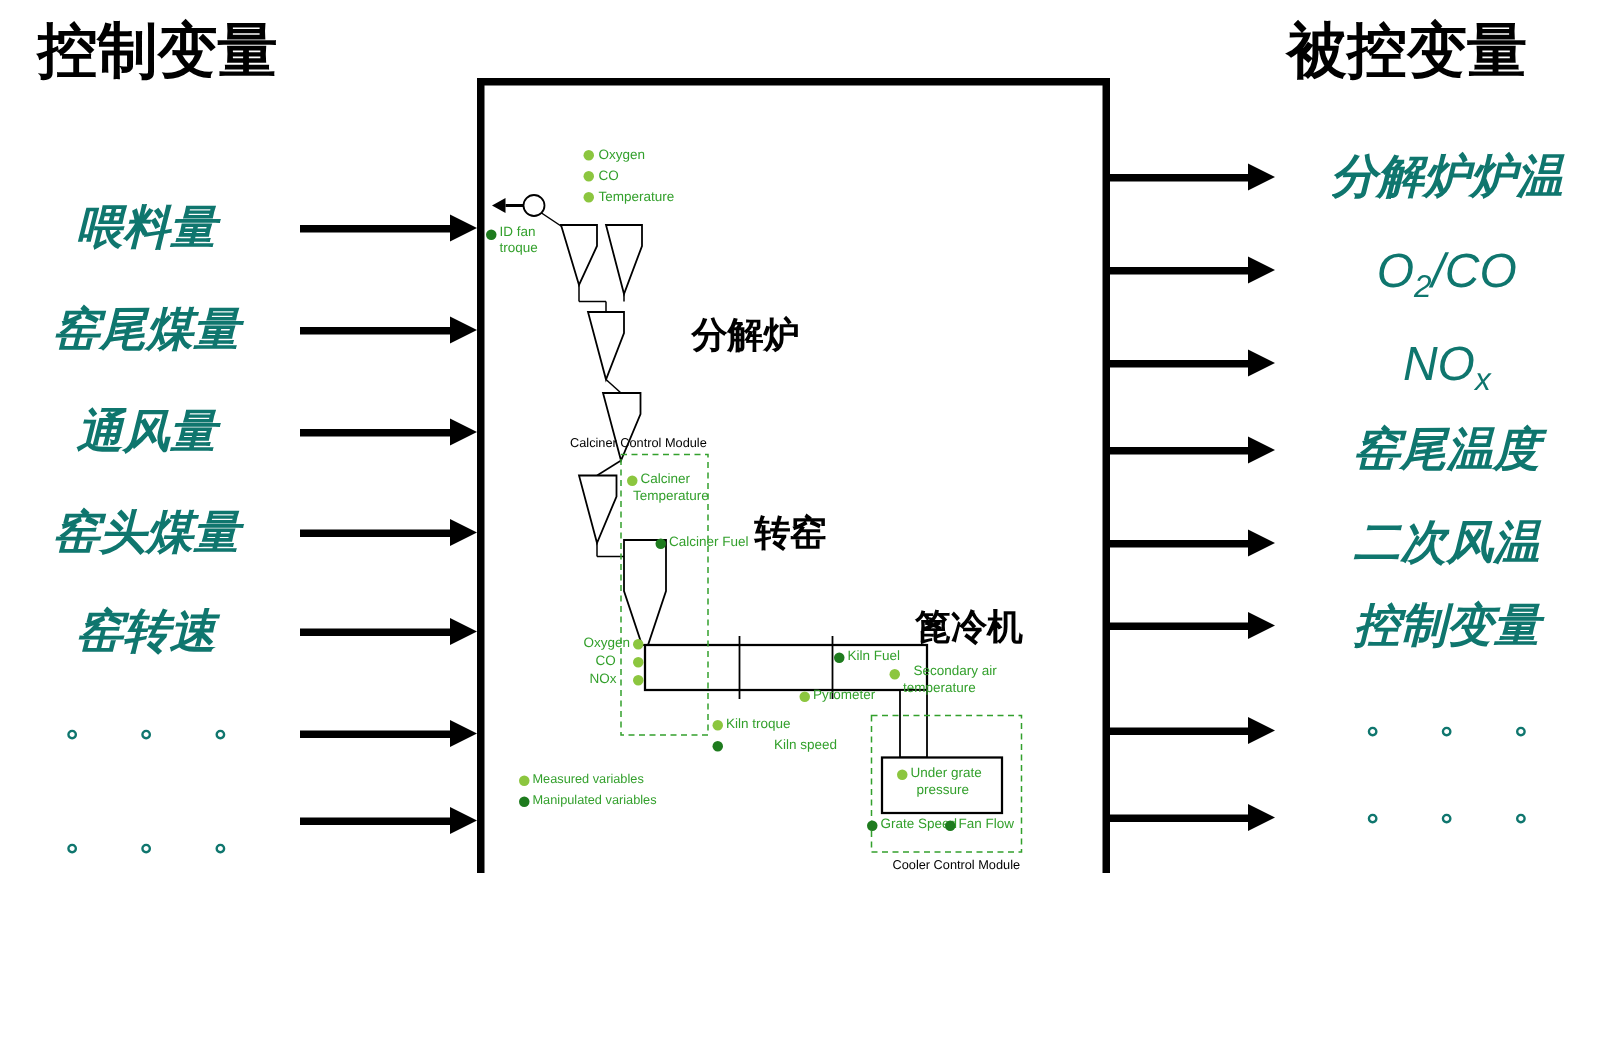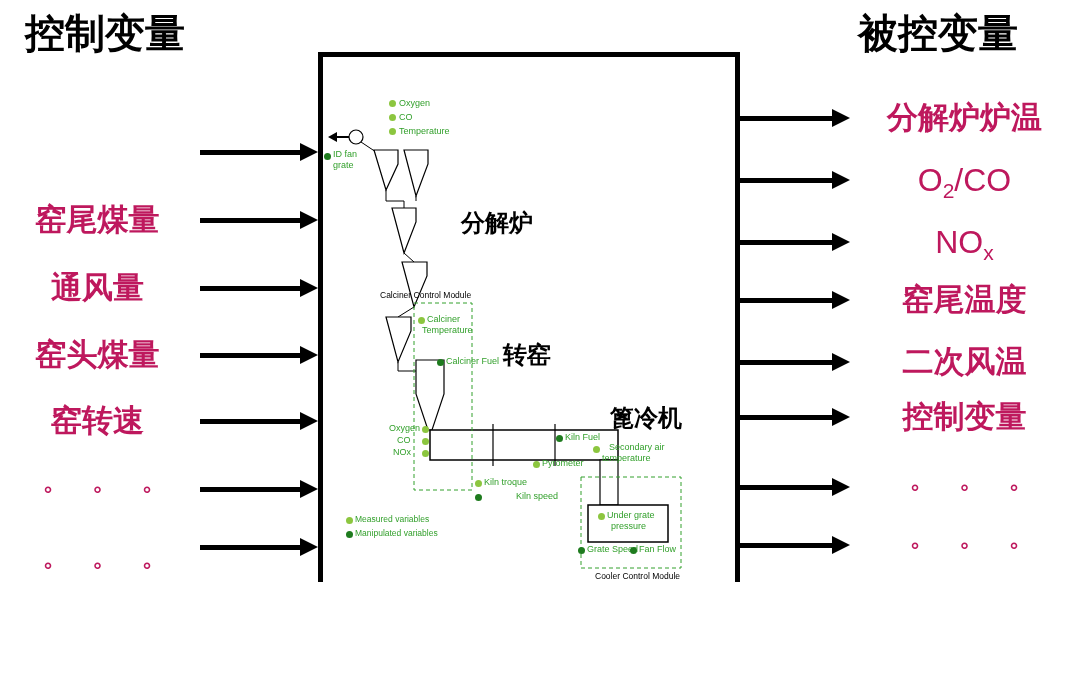--- a/index.html
+++ b/index.html
@@ -10,22 +10,22 @@
     color:#000;
   }
   .canvas { position:relative; width:1080px; height:582px; background:#fff; overflow:hidden; }
 
   .big-title {
     position:absolute; font-size:40px; font-weight:700; color:#000;
     font-family:"Liberation Serif", serif; white-space:nowrap;
   }
 
   .side-label {
-    position:absolute; font-size:31px; font-weight:700; color:#be185d;
-    line-height:44px; font-family:"Liberation Serif", serif; white-space:nowrap;
+    position:absolute; font-size:31px; font-weight:700; color:#0f766e;
+    line-height:44px; font-family:"Liberation Serif", serif; white-space:nowrap;font-style:italic;
   }
   .side-label.left  { left:5px;   width:185px; text-align:center; }
   .side-label.right { left:862px; width:205px; text-align:center; }
   .side-label.latin { font-family:"Liberation Sans", sans-serif; font-weight:400; font-size:32px; }
   .side-label .subs { font-size:21px; position:relative; top:7px; }
   .side-label.dots  { font-size:20px; line-height:28px; word-spacing:30px; font-weight:700;
                       font-family:"DejaVu Sans", sans-serif; }
 
   .arrow { position:absolute; height:18px; display:flex; align-items:center; }
   .arrow .shaft { flex:1; height:5px; background:#000; }
@@ -47,20 +47,21 @@
   .dot.k { background:#1e7b1e; }
 </style>
 </head>
 <body>
 
 <div class="canvas">
 
   <div class="big-title" style="left:25px; top:6px;">控制变量</div>
   <div class="big-title" style="left:858px; top:6px;">被控变量</div>
 
+  <div class="side-label left" style="top:130px;">喂料量</div>
   <div class="side-label left" style="top:198px;">窑尾煤量</div>
   <div class="side-label left" style="top:266px;">通风量</div>
   <div class="side-label left" style="top:333px;">窑头煤量</div>
   <div class="side-label left" style="top:399px;">窑转速</div>
   <div class="side-label left dots" style="top:475px;">∘ ∘ ∘</div>
   <div class="side-label left dots" style="top:551px;">∘ ∘ ∘</div>
 
   <div class="arrow" style="left:200px; top:143px; width:118px;">
       <div class="shaft"></div>
       <div class="head"></div>
@@ -180,21 +181,21 @@
 
     <span class="dot m" style="left:66px; top:43px;"></span>
     <span class="d-label" style="left:76px; top:41px;">Oxygen</span>
     <span class="dot m" style="left:66px; top:57px;"></span>
     <span class="d-label" style="left:76px; top:55px;">CO</span>
     <span class="dot m" style="left:66px; top:71px;"></span>
     <span class="d-label" style="left:76px; top:69px;">Temperature</span>
 
     <span class="dot k" style="left:1px; top:96px;"></span>
     <span class="d-label" style="left:10px; top:92px;">ID fan</span>
-    <span class="d-label" style="left:10px; top:103px;">grate</span>
+    <span class="d-label" style="left:10px; top:103px;">troque</span>
 
     <span class="d-black" style="left:57px; top:233px;">Calciner Control Module</span>
     <span class="dot m" style="left:95px; top:260px;"></span>
     <span class="d-label" style="left:104px; top:257px;">Calciner</span>
     <span class="d-label" style="left:99px;  top:268px;">Temperature</span>
     <span class="dot k" style="left:114px; top:302px;"></span>
     <span class="d-label" style="left:123px; top:299px;text-align:center;">Calciner Fuel</span>
 
     <span class="d-label" style="left:66px; top:366px;">Oxygen</span>
     <span class="dot m" style="left:99px; top:369px;"></span>

